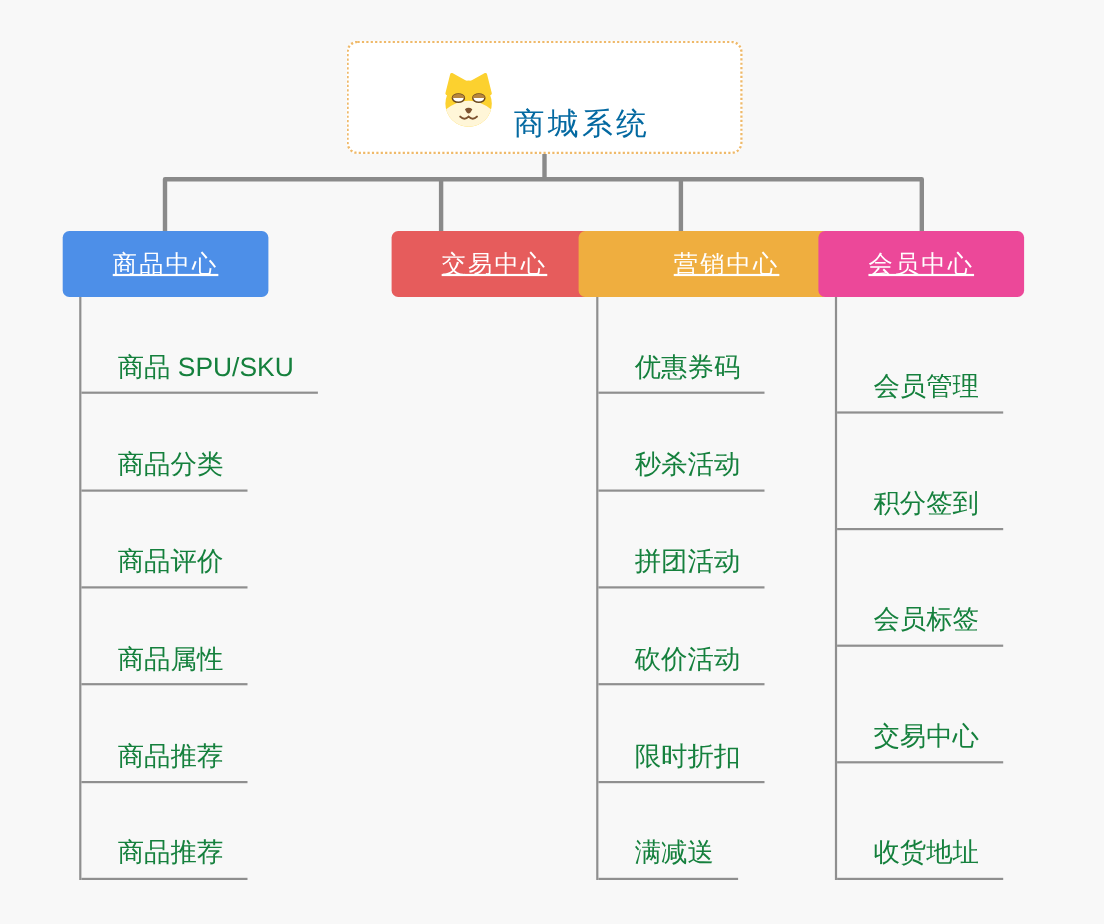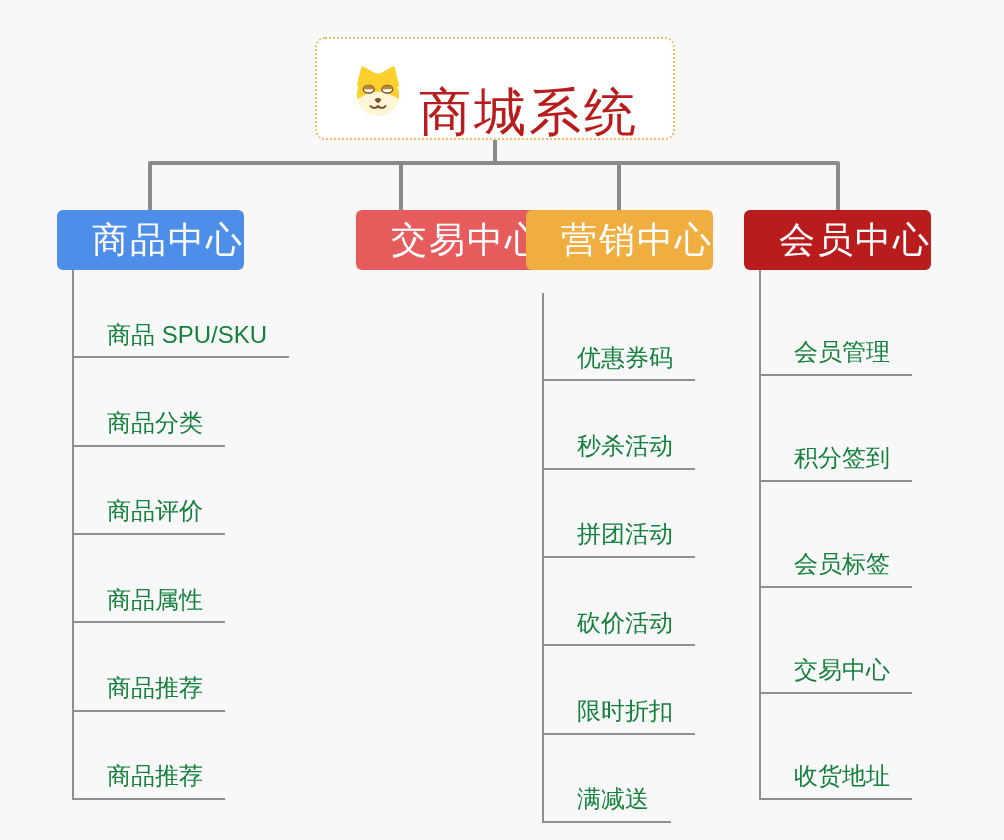--- a/index.html
+++ b/index.html
@@ -37,57 +37,58 @@
     background:#ffffff;
     border:2px dotted #efb969;
     border-radius:10px;
     display:flex;
     align-items:center;
     justify-content:center;
     gap:14px;
     cursor:default;
   }
   .root-title{
-    font-size:52px;
+    font-size:28px;
     letter-spacing:3px;
-    color:#b91c1c;
+    color:#0369a1;
     white-space:nowrap;
     margin-top:48px;
   }
   .dog-icon{width:54px;height:54px;flex:0 0 auto;margin-top:2px;}
   
   .branch-header{
     position:absolute;
     top:210px;
     width:187px;height:60px;
     border-radius:6px;
     display:flex;
     align-items:center;
-    justify-content:flex-end;
+    justify-content:center;
     color:#ffffff;
-    font-size:36px;
+    font-size:22px;
     letter-spacing:2px;
     white-space:nowrap;
+    text-decoration:underline;
   }
   .bh-1{left:57px;}
   .bh-2{left:308px;margin-left:48px;}
-  .bh-3{left:526px;}
+  .bh-3{left:526px;padding-left:41px;}
   .bh-4{left:744px;}
   
   .leaf-list{
     position:absolute;
     top:270px;
     height:530px;
     border-left:2px solid #8f8f8f;
     display:flex;
     flex-direction:column;
   }
   .ll-1{left:72px;}
   .ll-2{left:323px;}
-  .ll-3{left:542px;margin-top:23px;}
+  .ll-3{left:542px;}
   .ll-4{left:759px;}
   .leaf-item{
     flex:1;
     display:flex;
     align-items:flex-end;
   }
   .leaf-text{
     display:inline-block;
     width:max-content;
     padding:0 22px 7px 33px;
@@ -141,21 +142,21 @@
 
   <div class="branch-header bh-1" style="background-color: rgb(77, 143, 232);">
     <span>商品中心</span>
   </div>
   <div class="branch-header bh-2" style="background-color: rgb(230, 92, 92);">
     <span>交易中心</span>
   </div>
   <div class="branch-header bh-3" style="background-color: rgb(239, 174, 63);">
     <span>营销中心</span>
   </div>
-  <div class="branch-header bh-4" style="background-color: #b91c1c;">
+  <div class="branch-header bh-4" style="background-color: #ec4899;">
     <span>会员中心</span>
   </div>
 
   <div class="leaf-list ll-1">
     <div class="leaf-item">
         <span class="leaf-text">商品 SPU/SKU</span>
       </div>
     <div class="leaf-item">
         <span class="leaf-text">商品分类</span>
       </div>

